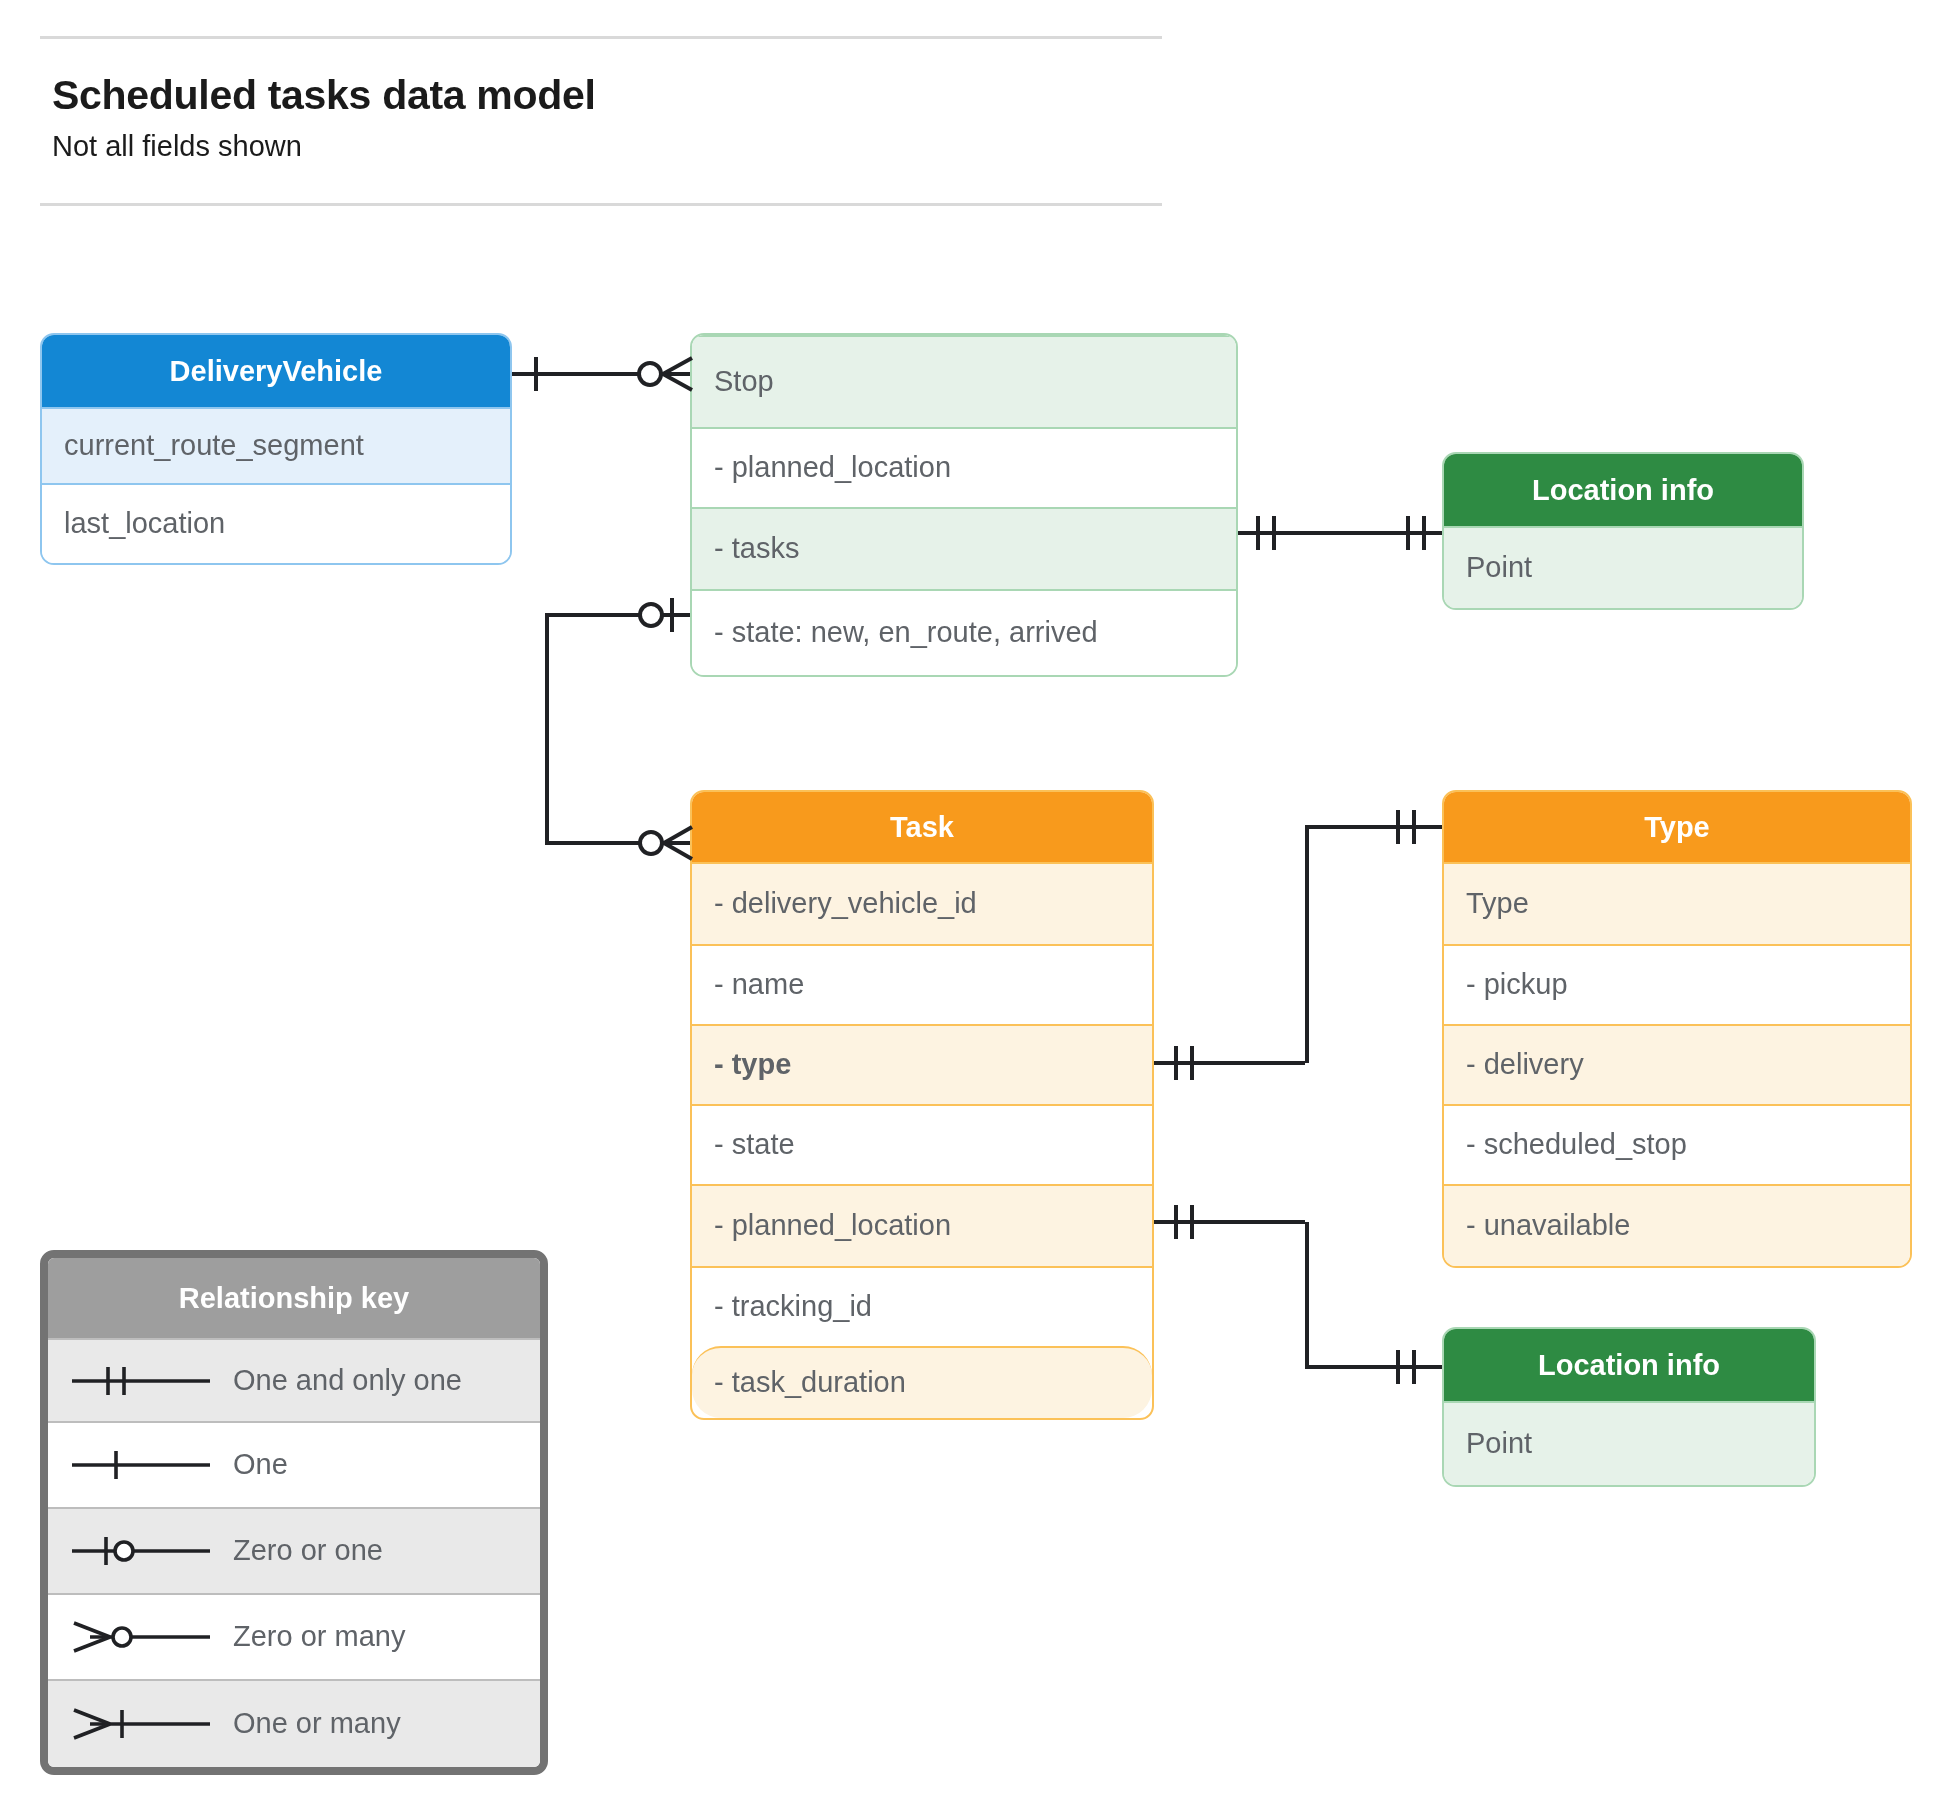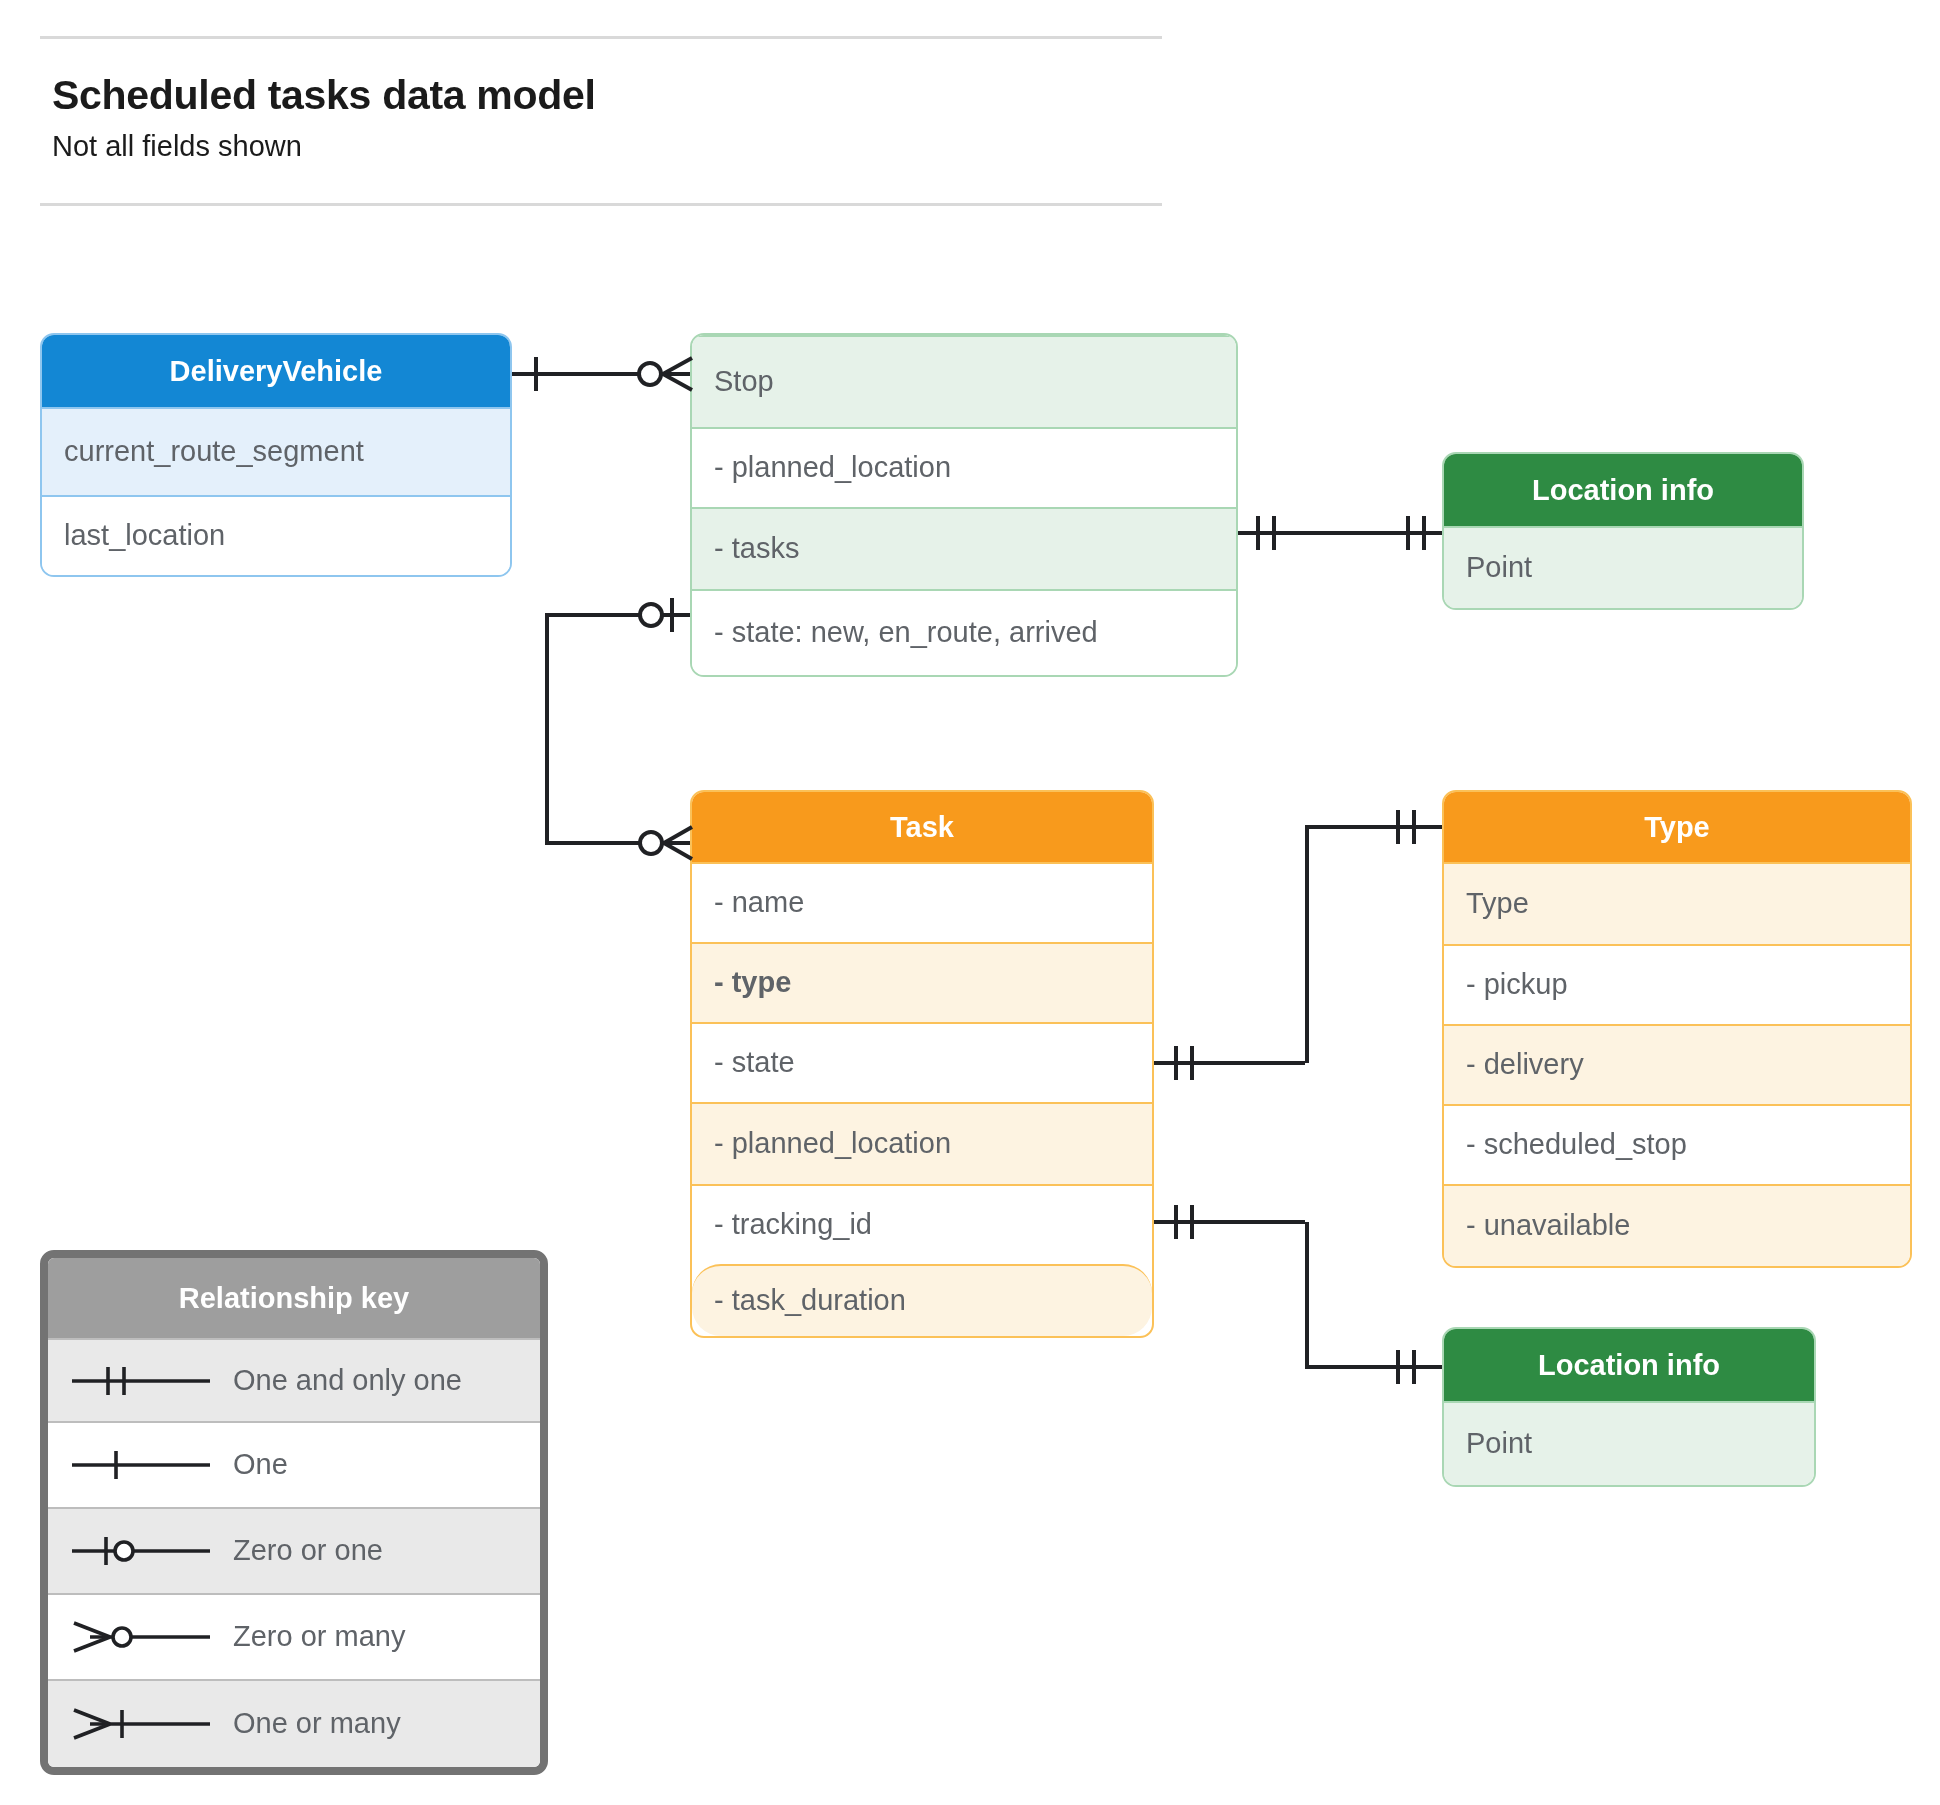--- a/index.html
+++ b/index.html
@@ -137,38 +137,39 @@
 
 <div id="page">
 
   <div class="hrule" id="rule-top"></div>
   <div id="page-title">Scheduled tasks data model</div>
   <div id="page-subtitle">Not all fields shown</div>
   <div class="hrule" id="rule-bot"></div>
 
   <div class="entity e-blue" id="ent-delivery-vehicle" style="left:40px; top:333px; width:472px;">
     <div class="ehead" style="height:72px;">DeliveryVehicle</div>
-    <div class="erow alt" style="height:88px;">current_route_segment</div>
+    <div class="erow alt" style="height:76px;">current_route_segment</div>
     <div class="erow base" style="height:80px;">last_location</div>
   </div>
 
   <div class="entity e-green" id="ent-vjs" style="left:690px; top:333px; width:548px;">
     <div class="erow alt" style="height:92px;">Stop</div>
     <div class="erow base" style="height:80px;">-  planned_location</div>
     <div class="erow alt" style="height:82px;">- tasks</div>
     <div class="erow base" style="height:86px;">- state: new, en_route, arrived</div>
   </div>
 
   <div class="entity e-green" id="ent-loc-top" style="left:1442px; top:452px; width:362px;">
     <div class="ehead" style="height:72px;">Location info</div>
     <div class="erow alt" style="height:82px;">Point</div>
   </div>
 
   <div class="entity e-orange" id="ent-task" style="left:690px; top:790px; width:464px;">
     <div class="ehead" style="height:70px;">Task</div>
+    <div class="erow alt" style="height:82px;">- delivery_vehicle_id</div>
     <div class="erow base" style="height:80px;">- name</div>
     <div class="erow alt" style="height:80px;font-weight:bold;">- type</div>
     <div class="erow base" style="height:80px;">- state</div>
     <div class="erow alt" style="height:82px;">- planned_location</div>
     <div class="erow base" style="height:80px;">- tracking_id</div>
     <div class="erow alt" style="height:72px;border-radius:29px;">- task_duration</div>
   </div>
 
   <div class="entity e-orange" id="ent-type" style="left:1442px; top:790px; width:470px;">
     <div class="ehead" style="height:70px;">Type</div>

